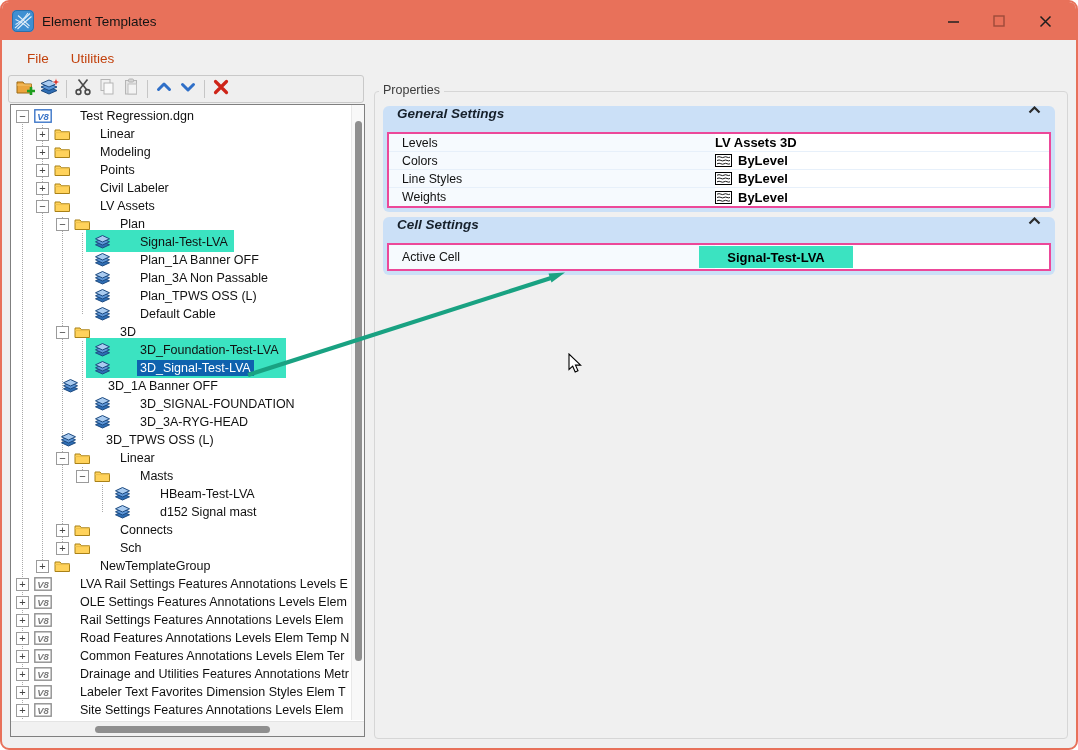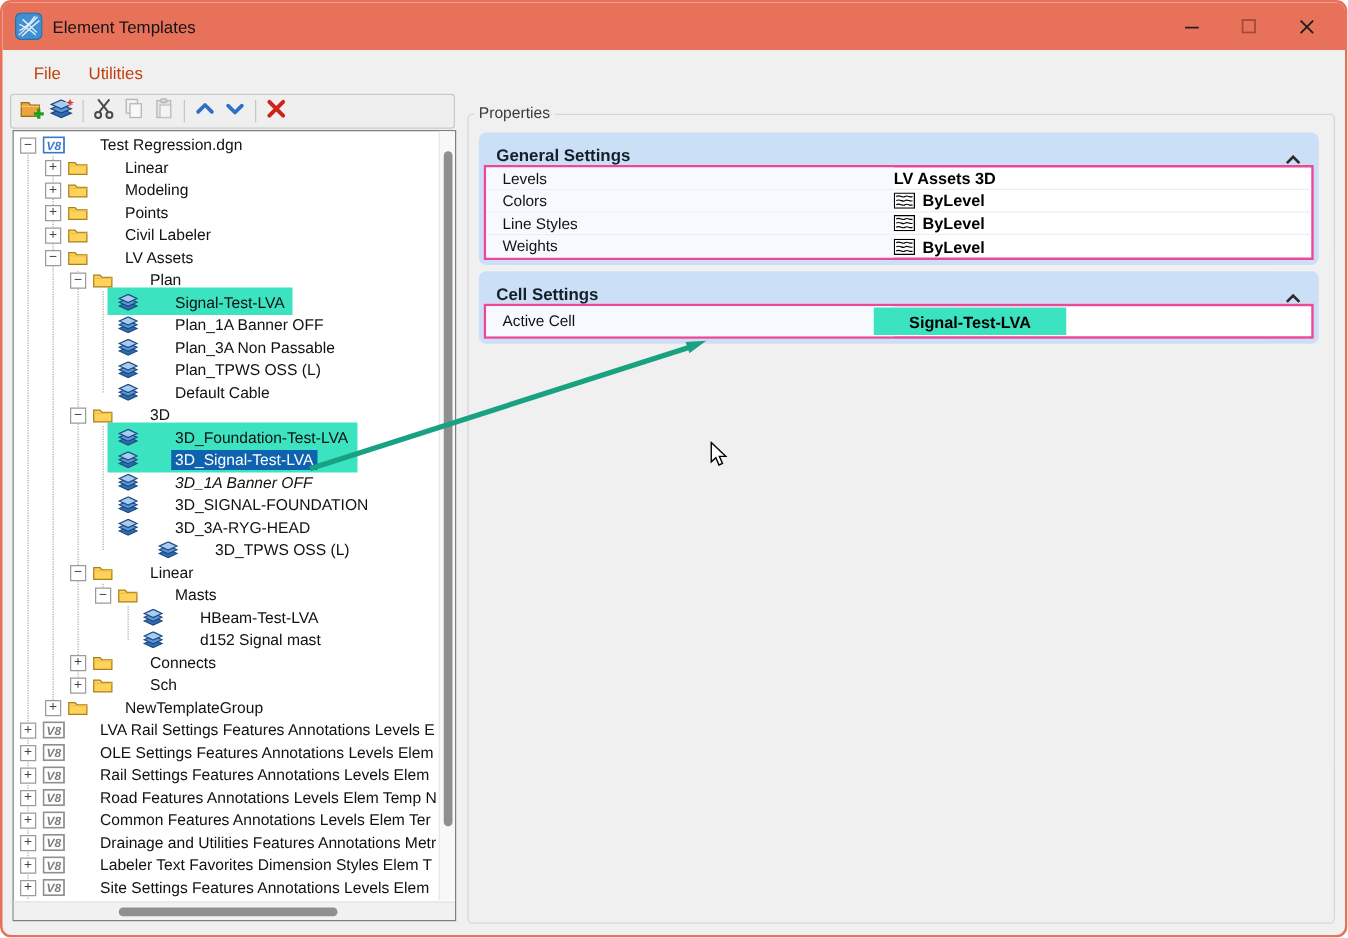--- a/index.html
+++ b/index.html
@@ -45,21 +45,21 @@
   .hscroll { position:absolute; left:0; bottom:0; width:353px; height:15px; background:#F1F1F1; border-top:1px solid #E4E4E4; }
   .hthumb { position:absolute; left:84px; top:4px; width:175px; height:7px; background:#8F8F8F; border-radius:4px; }
   
   .props-group { position:absolute; left:372px; top:89px; width:694px; height:648px;
     border:1px solid #D6D6D6; border-radius:4px; }
   .props-legend { position:absolute; left:4px; top:-9px; background:#F0F0F0; padding:0 4px;
     font-size:12.5px; color:#3c3c3c; }
   .section { position:absolute; left:8px; width:672px; background:#CBE0F7; border-radius:6px; padding:0 4px 4px; }
   .section.s0 { top:14px; }
   .section.s1 { top:125px; }
-  .sec-header { height:26px; display:flex; align-items:flex-end; justify-content:space-between; padding:0 10px; }
+  .sec-header { height:26px; display:flex; align-items:flex-start; justify-content:space-between; padding:0 10px;font-style:italic; }
   .sec-title { font-size:13.5px; font-weight:bold; color:#16202B; }
   .chev { display:inline-flex; }
   .sec-body { background:#fff; border:2px solid #ec4899; }
   .prow { display:flex; align-items:center; height:18px; border-bottom:1px solid #E7F0FA; }
   .prow:last-child { border-bottom:none; }
   .prow .plabel { width:326px; padding-left:13px; font-size:12.3px; color:#111;
     background:#F6FAFE; align-self:stretch; display:flex; align-items:center; }
   .prow .pvalue { display:flex; align-items:center; gap:6px; font-size:13px; font-weight:bold; color:#000; }
   .cellrow { position:relative; height:24px; display:flex; align-items:center; }
   .cellrow .plabel { width:326px; padding-left:13px; font-size:12.3px; color:#111;
@@ -332,21 +332,21 @@
             <span class="expspacer"></span>
             <span class="ticon">
               <svg width="17" height="14" viewBox="0 0 17 14">
                 <path d="M8.5 6.5 L15.5 9.8 L8.5 13 L1.5 9.8 Z" fill="#2E6DB4" stroke="#1C4A80"></path>
                 <path d="M8.5 3.5 L15.5 6.8 L8.5 10 L1.5 6.8 Z" fill="#5E97D8" stroke="#1C4A80"></path>
                 <path d="M8.5 0.5 L15.5 3.8 L8.5 7 L1.5 3.8 Z" fill="#A9CBF0" stroke="#1C4A80"></path>
               </svg>
             </span>
             <span class="lbl sel">3D_Signal-Test-LVA</span>
           </div>
-          <div class="trow" style="padding-left: 65px; font-style: italic;">
+          <div class="trow" style="padding-left: 33px;">
             <span class="expspacer"></span>
             <span class="ticon">
               <svg width="17" height="14" viewBox="0 0 17 14">
                 <path d="M8.5 6.5 L15.5 9.8 L8.5 13 L1.5 9.8 Z" fill="#2E6DB4" stroke="#1C4A80"></path>
                 <path d="M8.5 3.5 L15.5 6.8 L8.5 10 L1.5 6.8 Z" fill="#5E97D8" stroke="#1C4A80"></path>
                 <path d="M8.5 0.5 L15.5 3.8 L8.5 7 L1.5 3.8 Z" fill="#A9CBF0" stroke="#1C4A80"></path>
               </svg>
             </span>
             <span class="lbl">3D_1A Banner OFF</span>
           </div>
@@ -365,21 +365,21 @@
             <span class="expspacer"></span>
             <span class="ticon">
               <svg width="17" height="14" viewBox="0 0 17 14">
                 <path d="M8.5 6.5 L15.5 9.8 L8.5 13 L1.5 9.8 Z" fill="#2E6DB4" stroke="#1C4A80"></path>
                 <path d="M8.5 3.5 L15.5 6.8 L8.5 10 L1.5 6.8 Z" fill="#5E97D8" stroke="#1C4A80"></path>
                 <path d="M8.5 0.5 L15.5 3.8 L8.5 7 L1.5 3.8 Z" fill="#A9CBF0" stroke="#1C4A80"></path>
               </svg>
             </span>
             <span class="lbl">3D_3A-RYG-HEAD</span>
           </div>
-          <div class="trow" style="padding-left: 97px;">
+          <div class="trow" style="padding-left: 31px;">
             <span class="expspacer"></span>
             <span class="ticon">
               <svg width="17" height="14" viewBox="0 0 17 14">
                 <path d="M8.5 6.5 L15.5 9.8 L8.5 13 L1.5 9.8 Z" fill="#2E6DB4" stroke="#1C4A80"></path>
                 <path d="M8.5 3.5 L15.5 6.8 L8.5 10 L1.5 6.8 Z" fill="#5E97D8" stroke="#1C4A80"></path>
                 <path d="M8.5 0.5 L15.5 3.8 L8.5 7 L1.5 3.8 Z" fill="#A9CBF0" stroke="#1C4A80"></path>
               </svg>
             </span>
             <span class="lbl">3D_TPWS OSS (L)</span>
           </div>

